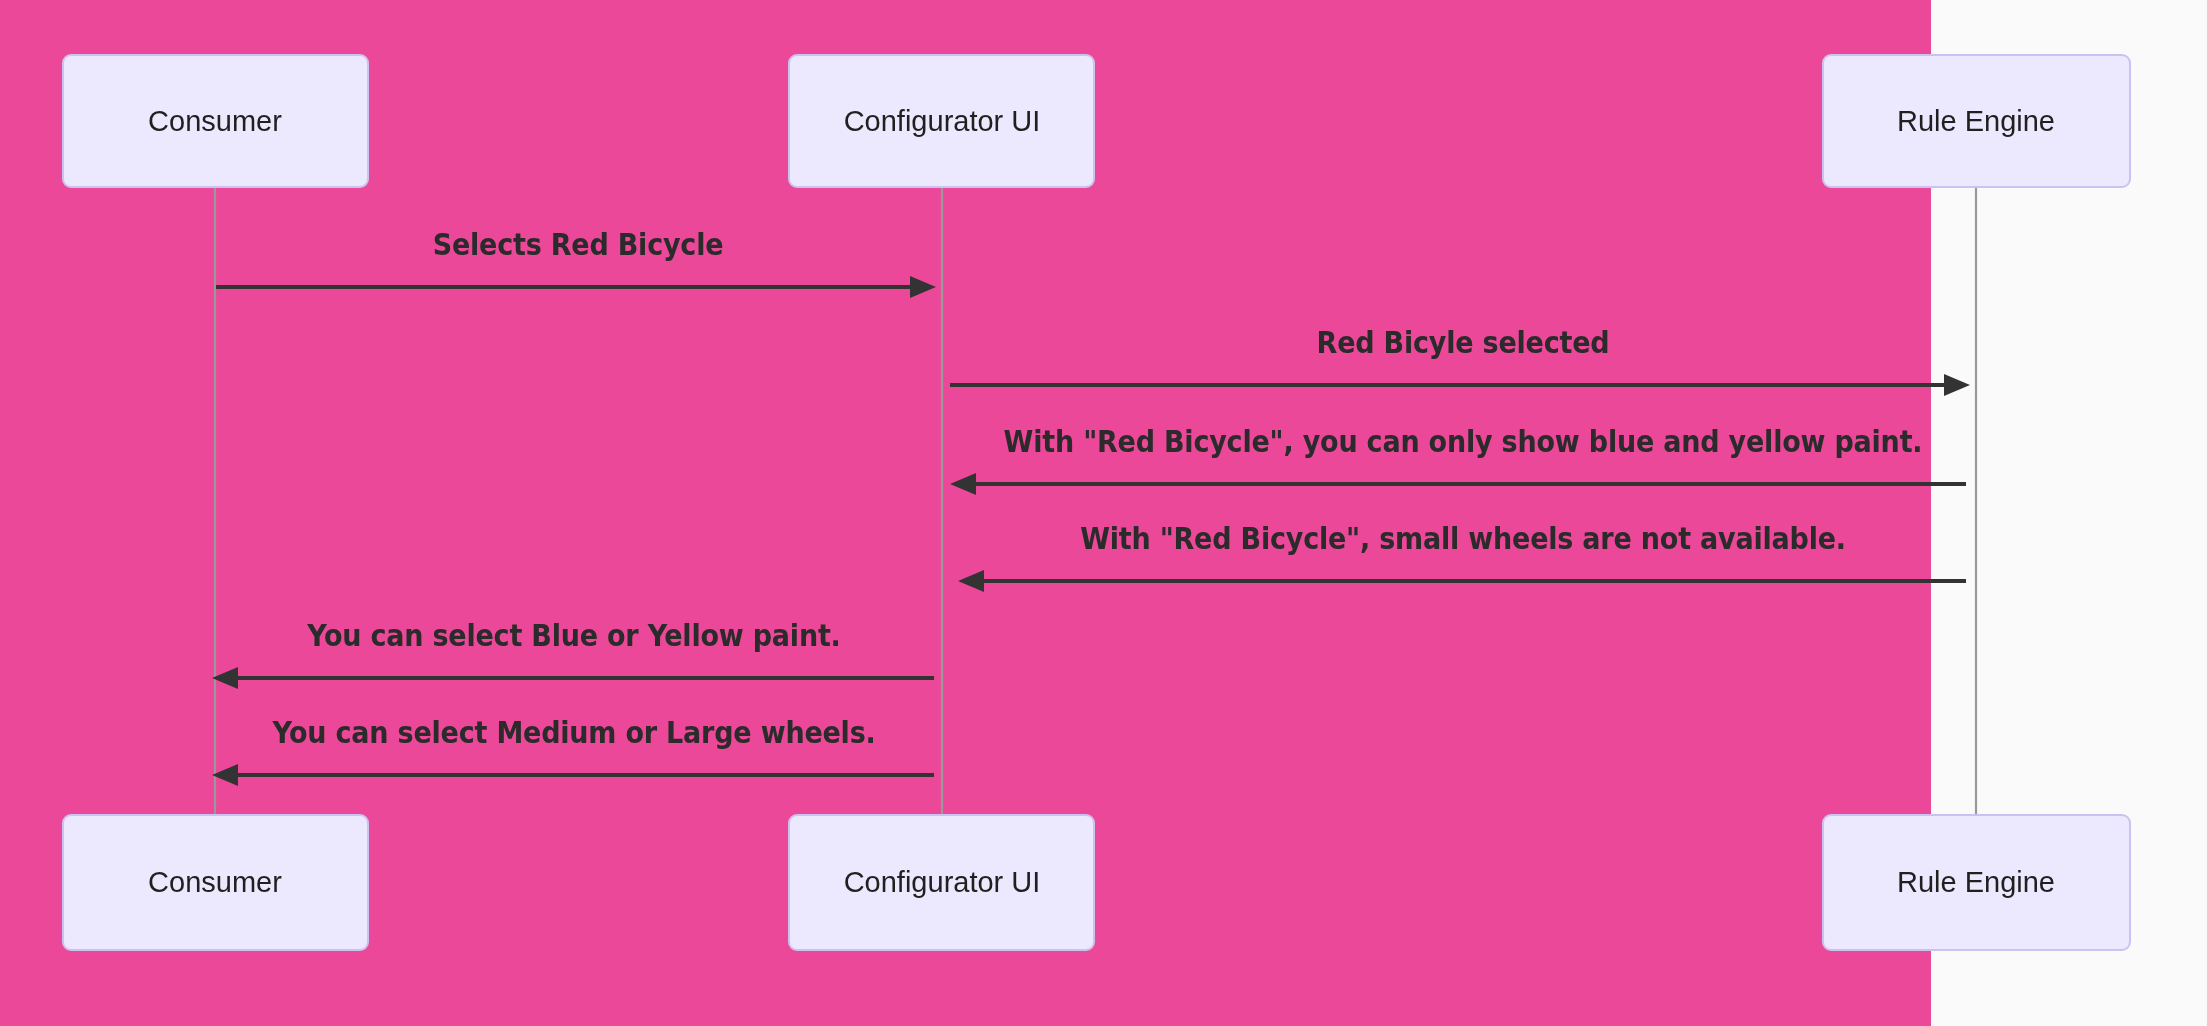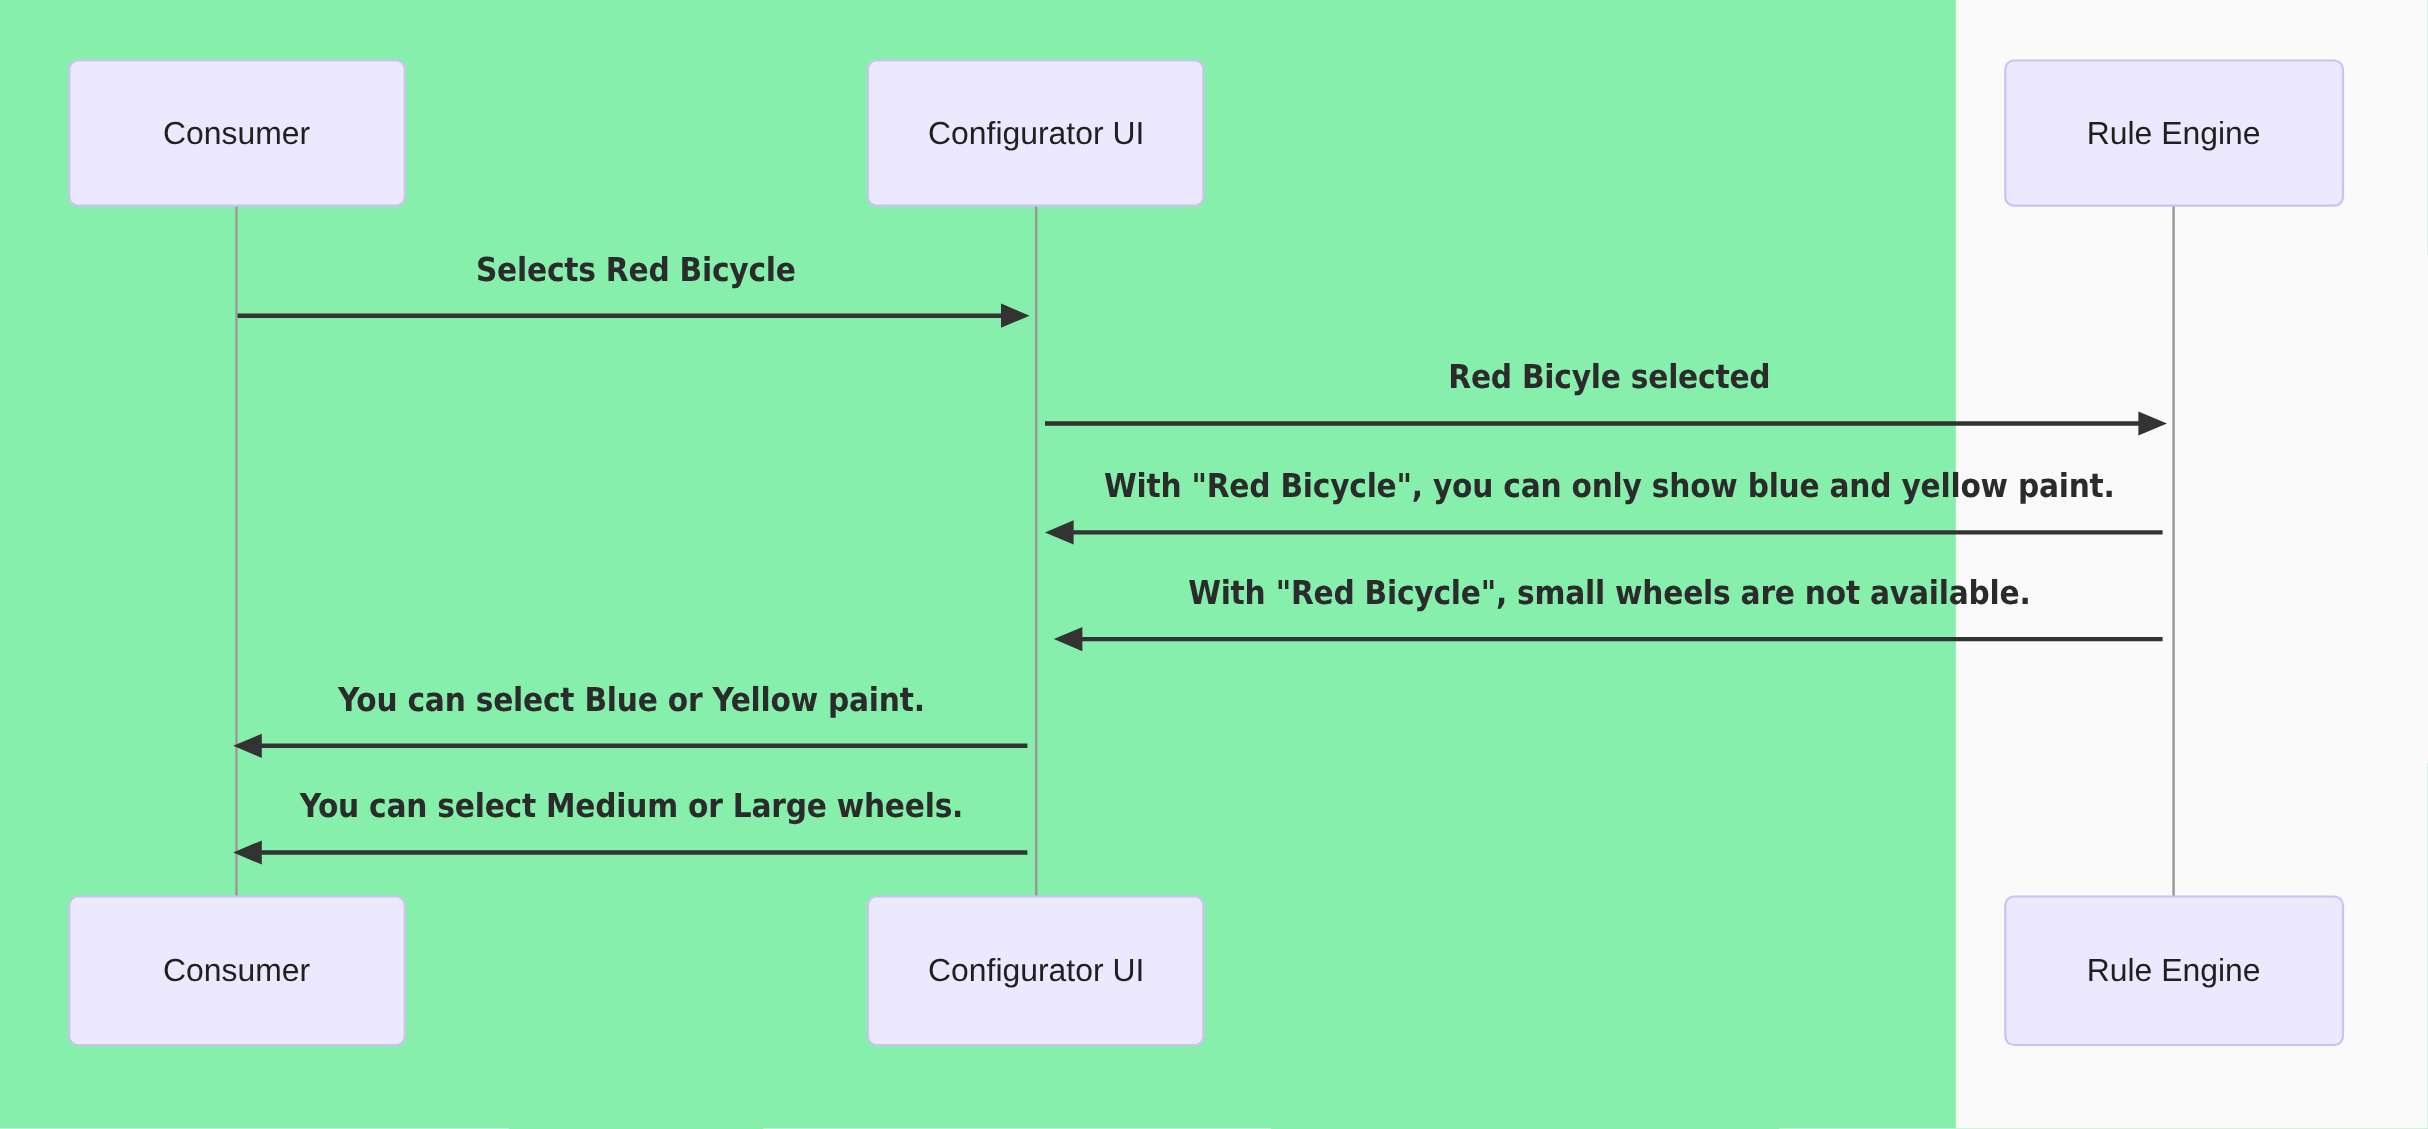--- a/index.html
+++ b/index.html
@@ -9,23 +9,23 @@
   }
   body {
     width: 2207px;
     height: 1026px;
     background: #fafafa;
     font-family: "Liberation Sans", sans-serif;
     overflow: hidden;
   }
   #diagram-root {
     position: relative;
-    width: 1778px;
+    width: 1931px;
     height: 1026px;
-    background: #86efac;
+    background: #ec4899;
   }
   svg#seq-svg {
     position: absolute;
     top: 0;
     left: 0;
     width: 2207px;
     height: 1026px;
     display: block;
   }
   .actor-box {

